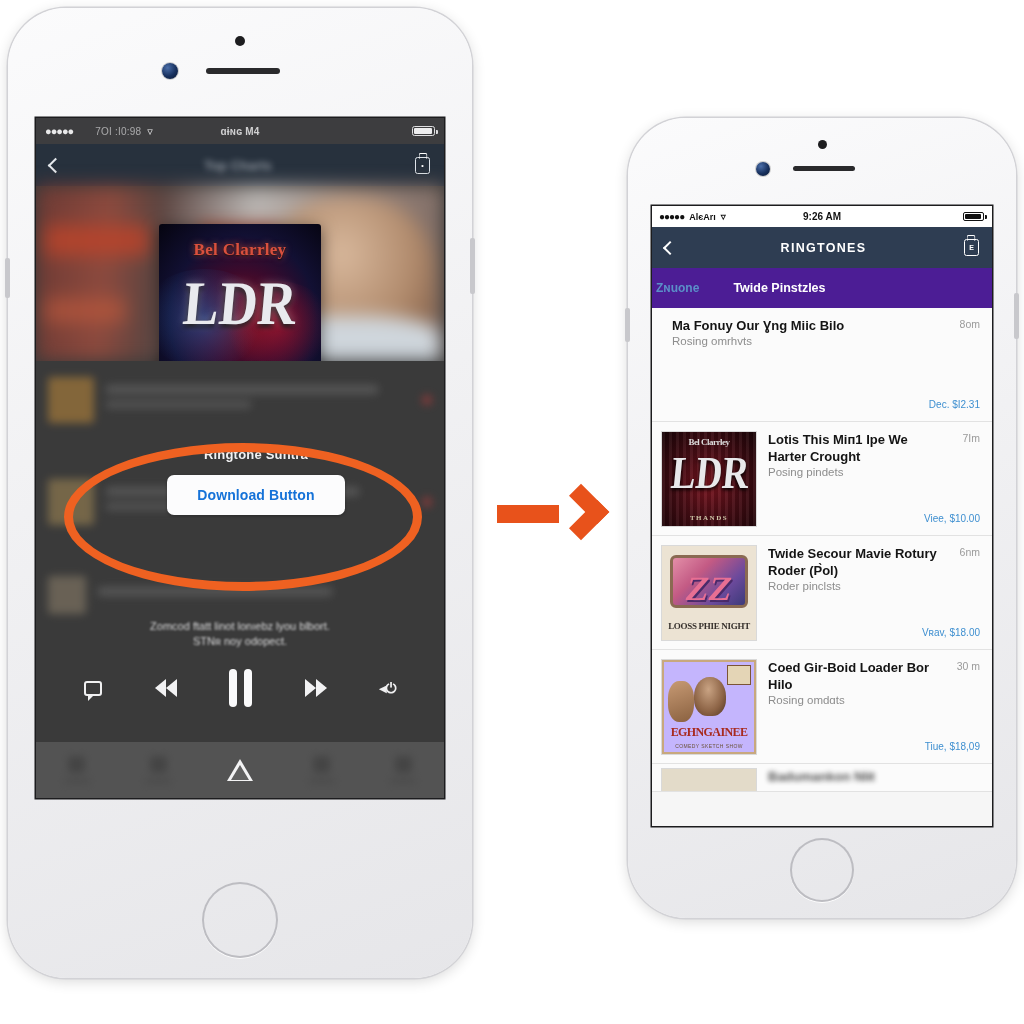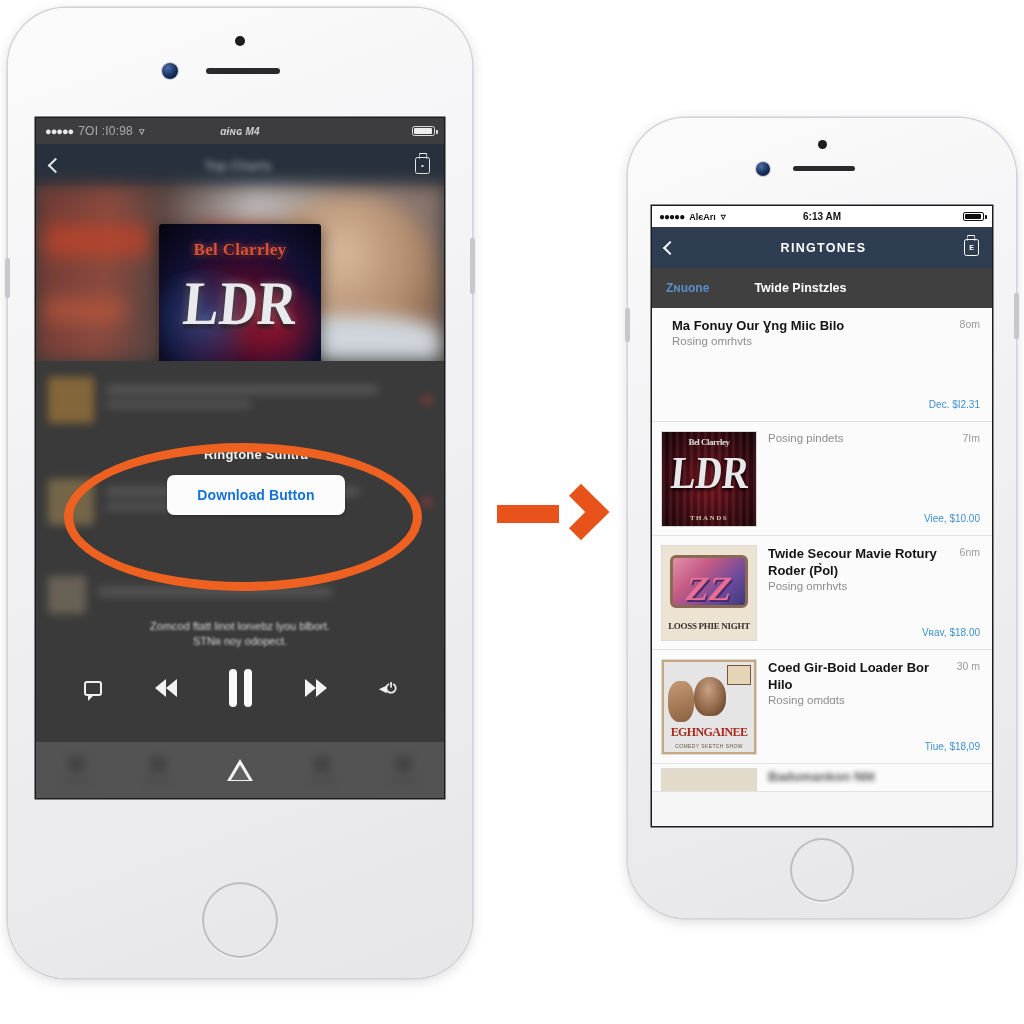--- a/index.html
+++ b/index.html
@@ -38,23 +38,23 @@
   }
 
   
   #leftScreen { background:#3a3a3a; }
   .l-status {
     position:absolute; left:0; top:0; width:100%; height:26px;
     background:#3d3d3f; display:flex; align-items:center; padding:0 9px;
     color:#e9e9ea; font-size:10px; letter-spacing:.2px;
   }
   .l-status .dots { letter-spacing:-1px; font-size:11px; }
-  .l-status .carrier { margin-left:5px; opacity:.62; filter: blur(.5px); font-size:12px;}
+  .l-status .carrier { margin-left:22px; opacity:.62; filter: blur(.5px); font-size:10px;}
   .l-status .wifi { margin-left:6px; font-size:11px; }
-  .l-status .clock { position:absolute; left:50%; transform:translateX(-50%); opacity:.85; filter:blur(.4px); font-weight:bold;font-style:italic;}
+  .l-status .clock { position:absolute; left:50%; transform:translateX(-50%); opacity:.85; filter:blur(.4px); font-weight:bold;}
   .l-status .batt {
     position:absolute; right:9px; width:23px; height:10px;
     border:1.3px solid #dedee0; border-radius:2.5px;
   }
   .l-status .batt::after{content:"";position:absolute;right:-4px;top:2.6px;width:2px;height:4px;background:#dedee0;border-radius:0 1px 1px 0;}
   .l-status .batt i{position:absolute;left:1px;top:1px;bottom:1px;width:18px;background:#ededee;border-radius:1px;display:block;}
 
   .l-nav {
     position:absolute; left:0; top:26px; width:100%; height:42px;
     background:#27313d; display:flex; align-items:center; justify-content:space-between;
@@ -191,25 +191,25 @@
     display:flex;align-items:center;justify-content:space-between;padding:0 13px;
   }
   .r-nav .title{color:#fff;font-size:12.5px;font-weight:bold;letter-spacing:1.3px;padding-left:8px;}
   .chev-r{width:10px;height:10px;border-left:2.4px solid #fff;border-bottom:2.4px solid #fff;transform:rotate(45deg);}
   .share-ic{width:15px;height:17px;border:1.9px solid #fff;border-radius:2.5px;position:relative;
     display:flex;align-items:center;justify-content:center;font-size:7px;color:#fff;font-weight:bold;}
   .share-ic::before{content:"";position:absolute;top:-5px;left:50%;transform:translateX(-50%);
     width:7px;height:5px;border:1.9px solid #fff;border-bottom:none;border-radius:2px 2px 0 0;}
 
   .r-sub{
-    position:absolute;left:0;top:62px;width:100%;height:40px;background:#404040;
-    display:flex;align-items:center;padding:0 14px;
+    position:absolute;left:0;top:62px;width:100%;height:40px;background:#4c1d95;
+    display:flex;align-items:center;padding:0 4px;
   }
   .r-sub .left{color:#5b8fc9;font-size:12px;font-weight:bold;}
-  .r-sub .mid{color:#fff;font-size:12.5px;font-weight:bold;margin-left:45px;}
+  .r-sub .mid{color:#fff;font-size:12.5px;font-weight:bold;margin-left:34px;}
 
   .r-list{position:absolute;left:0;top:102px;right:0;bottom:0;background:#f6f6f6;overflow:hidden;}
   .r-item{
     position:relative;display:flex;background:#fbfbfb;border-bottom:1px solid #e2e2e2;
     padding:9px 10px 9px 9px;height:114px;
   }
   .r-item .thumb{width:96px;height:96px;flex:0 0 auto;border:1px solid #d9d9d9;
     position:relative;overflow:hidden;display:flex;align-items:center;justify-content:center;}
   .r-item .info{flex:1;margin-left:11px;position:relative;}
   .r-item .ttl{color:#141414;font-size:13px;font-weight:bold;line-height:17px;padding-right:36px;}
@@ -239,21 +239,21 @@
 
   .tn-c{background:#ece3d3;}
   .tn-c .frame{position:absolute;left:9%;top:10%;width:82%;height:56%;border-radius:6px;
     background:linear-gradient(135deg,#e38fa8 0%,#c35a84 35%,#6c4a9c 70%,#3c3a7a 100%);
     border:3px solid #8a6a52;}
   .tn-c .zz{position:absolute;left:0;right:0;top:26%;text-align:center;font-family:"Liberation Serif",serif;
     font-weight:bold;font-size:34px;color:#e86f93;transform:skewX(-12deg);text-shadow:2px 2px 0 #4a2a6a;}
   .tn-c .cap{position:absolute;left:0;right:0;bottom:9px;text-align:center;font-family:"Liberation Serif",serif;
     font-weight:bold;font-size:9px;color:#36302c;letter-spacing:-.3px;}
 
-  .tn-d{background:#e5e5e5;border:5px solid #8a6140;}
+  .tn-d{background:#c4b5fd;border:5px solid #8a6140;}
   .tn-d .inner{position:absolute;inset:0;border:2px solid #c8a87e;}
   .tn-d .head{position:absolute;left:34%;top:18%;width:34%;height:42%;border-radius:48% 48% 42% 42%;
     background:radial-gradient(ellipse at 45% 32%,#c9a383 0%,#8c6345 60%,#4f3422 100%);}
   .tn-d .hand{position:absolute;left:6%;top:22%;width:28%;height:44%;border-radius:42%;
     background:linear-gradient(160deg,#c79a74 0%,#8a6140 100%);}
   .tn-d .stamp{position:absolute;right:5%;top:5%;width:26%;height:22%;border:1.5px solid #7a5436;background:#e4d5b6;}
   .tn-d .cap{position:absolute;left:0;right:0;bottom:14px;text-align:center;font-family:"Liberation Serif",serif;
     font-weight:bold;font-size:12px;color:#a82a1e;letter-spacing:-.6px;}
   .tn-d .cap2{position:absolute;left:0;right:0;bottom:5px;text-align:center;font-size:5px;color:#6a5138;letter-spacing:.4px;}
 
@@ -410,21 +410,21 @@
     <div class="sensor" style="left:50%;margin-left:-4px;top:22px;width:9px;height:9px;"></div>
     <div class="cam" style="left:128px;top:44px;width:14px;height:14px;"></div>
     <div class="speaker" style="left:165px;top:48px;width:62px;height:5px;"></div>
 
     <div class="screen" id="rightScreen" style="left:24px; top:88px; width:340px; height:620px;">
 
       <div class="r-status">
         <span class="dots">●●●●●</span>
         <span class="carrier">AlєArı</span>
         <span class="wifi">▿</span>
-        <span class="clock">6:13 AM</span>
+        <span class="clock">9:26 AM</span>
         <span class="batt">
             <i></i>
           </span>
       </div>
 
       <div class="r-nav">
         <span class="chev-r"></span>
         <span class="title">RINGTONES</span>
         <span class="share-ic">E</span>
       </div>
@@ -446,35 +446,36 @@
         </div>
 
         <div class="r-item">
           <div class="thumb tn-b">
             <span class="stripes"></span>
             <span class="top">Bel Clarrley</span>
             <span class="mono">LDR</span>
             <span class="bot">THANDS</span>
           </div>
           <div class="info">
+            <div class="ttl">Lotis This Miп1 Ipe We Harter Crought</div>
             <div class="sub">Posing pindets</div>
             <div class="dur">7Im</div>
             <div class="price">Viee, $10.00</div>
           </div>
         </div>
 
         <div class="r-item">
           <div class="thumb tn-c">
             <span class="frame"></span>
             <span class="zz">ZZ</span>
             <span class="cap">LOOSS PHIE NIGHT</span>
           </div>
           <div class="info">
             <div class="ttl">Twide Secour Mavie Rotury Roder (Р̀ol)</div>
-            <div class="sub">Posing omrhvts</div>
+            <div class="sub">Roder pinclsts</div>
             <div class="dur">6nm</div>
             <div class="price">Vʀаv, $18.00</div>
           </div>
         </div>
 
         <div class="r-item">
           <div class="thumb tn-d">
             <span class="inner"></span>
               <span class="stamp"></span>
             <span class="hand"></span>

